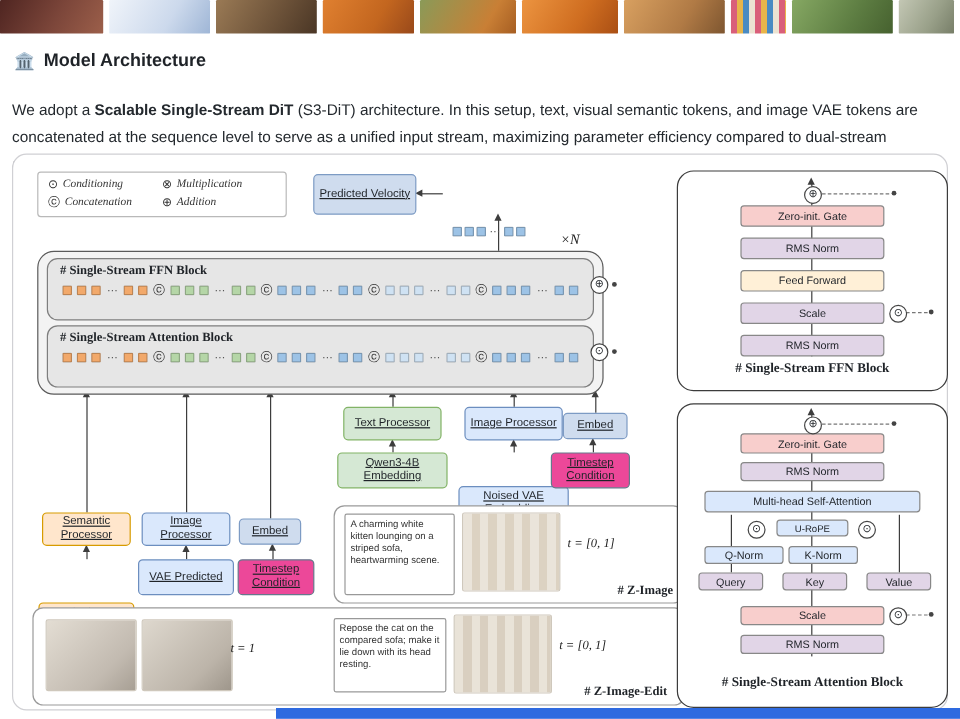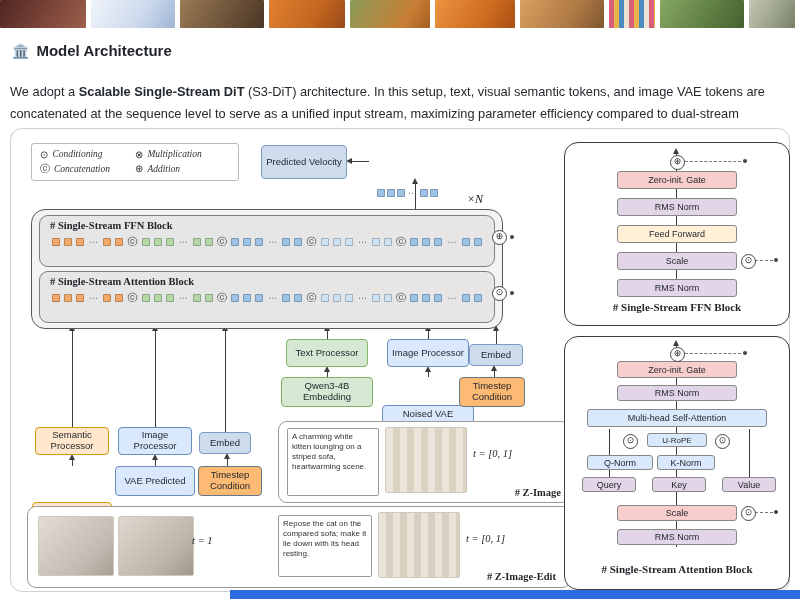--- a/index.html
+++ b/index.html
@@ -13,25 +13,25 @@
   
   .heading{position:absolute;left:12px;top:42px;font-size:15px;font-weight:bold;display:flex;gap:7px;align-items:center;}
   .heading .emoji{font-size:14px;}
   .intro{position:absolute;left:10px;top:68px;width:780px;font-size:12.8px;line-height:1.75;color:#24292e;}
 
   
   .figure{position:absolute;left:10px;top:128px;width:778px;height:462px;border:1px solid #d0d0d4;border-radius:12px;background:#fff;}
 
   
   .box{position:absolute;display:flex;align-items:center;justify-content:center;text-align:center;
-       border:1px solid #888;border-radius:4px;font-size:9.5px;line-height:1.15;padding:1px 2px;box-sizing:border-box;background:#fff;}
+       border:1px solid #888;border-radius:4px;font-size:9.5px;line-height:1.15;padding:1px 2px;box-sizing:border-box;background:#fff;text-decoration:underline;}
   .green{background:#d5e8d4;border-color:#82b366;}
   .blue{background:#dae8fc;border-color:#6c8ebf;}
   .orange{background:#ffe6cc;border-color:#d79b00;}
-  .grayb{background:#fdba74;border-color:#66788c;}
+  .grayb{background:#ec4899;border-color:#66788c;}
   .lightblue{background:#cfdcee;border-color:#7d9bc4;}
   .pink{background:#f8cecc;border-color:#b85450;}
   .purple{background:#e1d5e7;border-color:#9673a6;}
   .cream{background:#fff0d7;border-color:#c9a465;}
 
   
   .legend{position:absolute;left:20px;top:14px;width:208px;height:38px;border:1px solid #b9b9b9;border-radius:3px;
           display:grid;grid-template-columns:1fr 1fr;align-content:center;row-gap:2px;padding:2px 8px;box-sizing:border-box;
           font-family:"Liberation Serif",serif;font-style:italic;font-size:9.5px;color:#333;}
   .legend-item{display:flex;gap:4px;align-items:center;}

